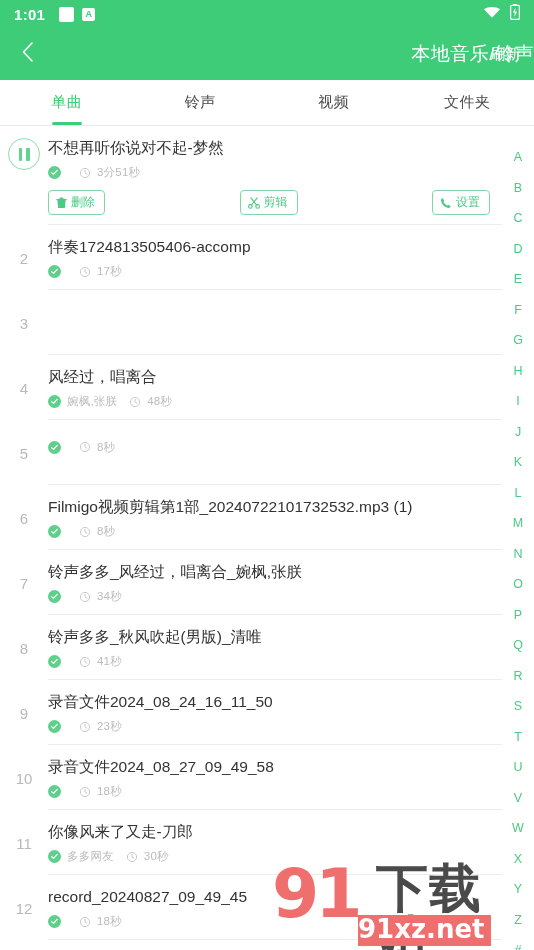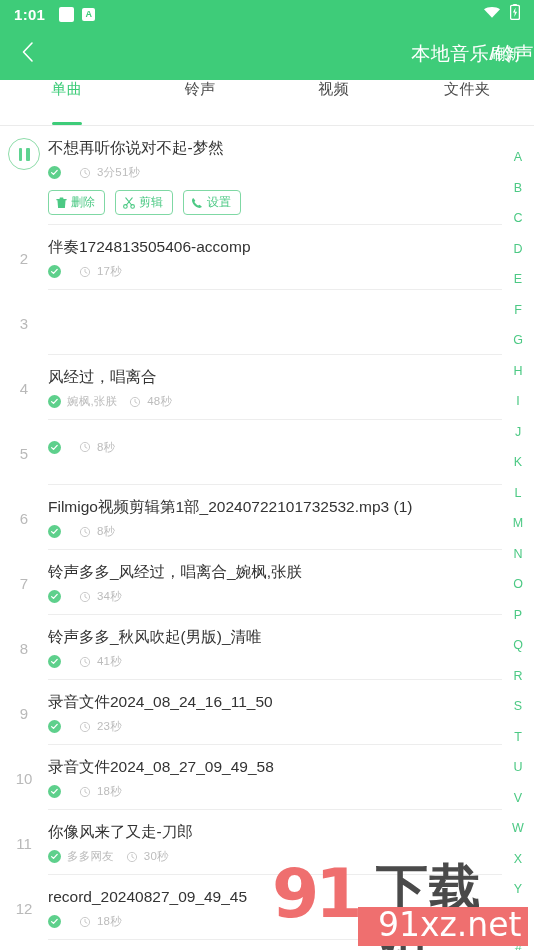--- a/index.html
+++ b/index.html
@@ -99,20 +99,21 @@
     height: 46px;
     background: #ffffff;
     display: flex;
     border-bottom: 1px solid #ebebeb;
   }
   .tab {
     flex: 1;
     display: flex;
     flex-direction: column;
     align-items: center;
+    justify-content: center;
     position: relative;
     font-size: 15px;
     color: #4a4a4a;
     letter-spacing: 0.5px;
   }
   .tab.active { color: #3ecc79; }
   .tab.active::after {
     content: "";
     position: absolute;
     bottom: 0;
@@ -208,22 +209,22 @@
     justify-content: center;
   }
   .check-icon svg { display: block; }
   .clock-icon { flex: 0 0 12px; display: flex; align-items: center; margin-left: 6px; }
   .meta-artist { letter-spacing: 0.2px; }
   .meta-dur { letter-spacing: 0.2px; }
 
   
   .row-actions {
     display: flex;
-    justify-content: flex-start;
-    gap: 10px;
+    justify-content: space-between;
+    gap: 26px;
     margin-top: 10px;
     padding-right: 8px;
   }
   .act-btn {
     border: 1px solid #7fd8a4;
     border-radius: 4px;
     color: #4cc984;
     font-size: 12px;
     padding: 4px 9px 4px 7px;
     display: flex;
@@ -288,24 +289,24 @@
     font-weight: 800;
     color: #4a4a4a;
     line-height: 1;
     letter-spacing: 1px;
   }
   .wm-url {
     position: absolute;
     left: 86px; bottom: 2px;
     background: #ef6f6f;
     color: #ffffff;
-    font-size: 33px;
-    font-weight: 400;
+    font-size: 26px;
+    font-weight: 700;
     font-family: "DejaVu Sans", sans-serif;
-    padding: 1px 6px 3px 20px;
+    padding: 1px 6px 3px 0;
     letter-spacing: 0px;
     line-height: 1.05;
   }
 </style>
 </head>
 <body>
 
 <div id="app">
 
   <div class="statusbar">

